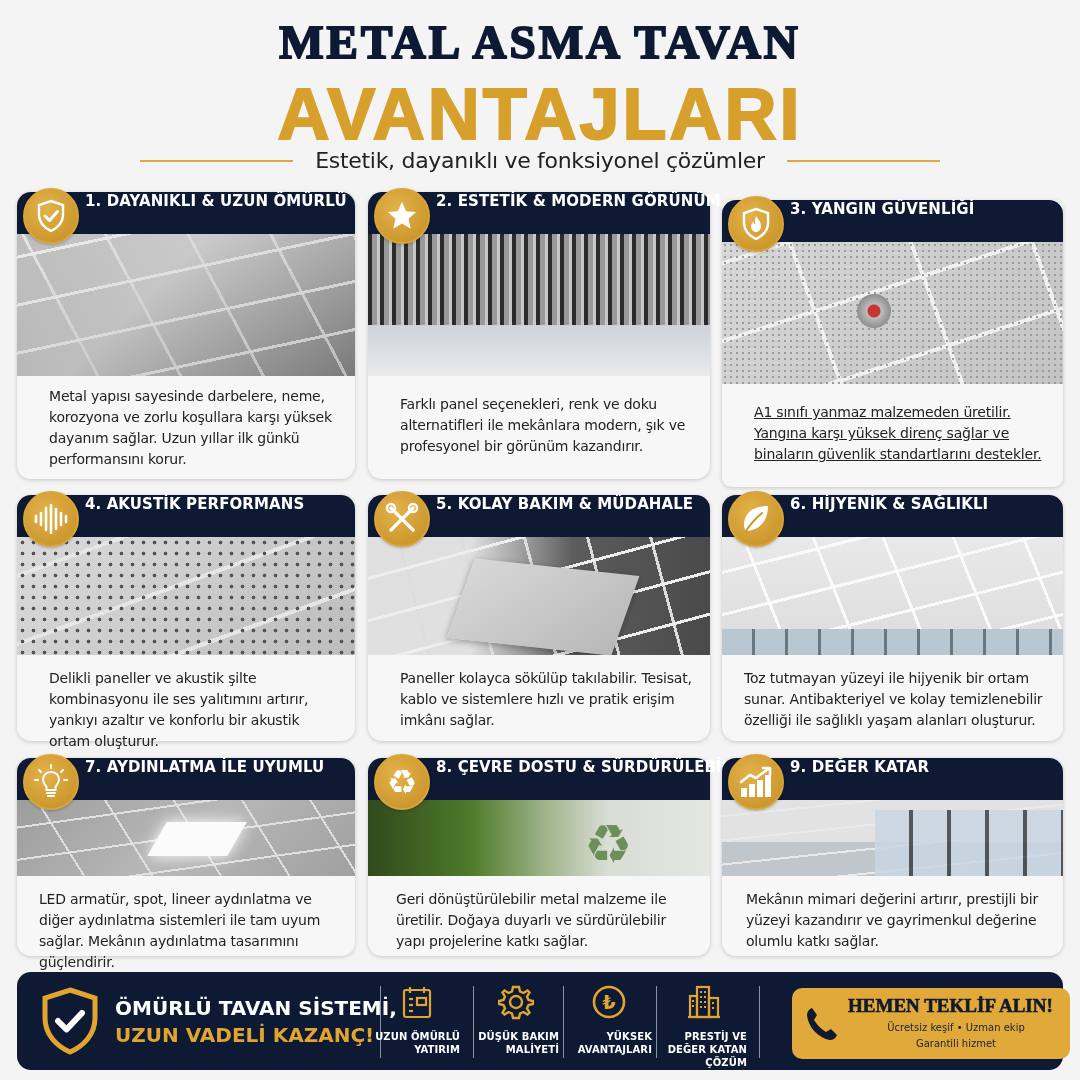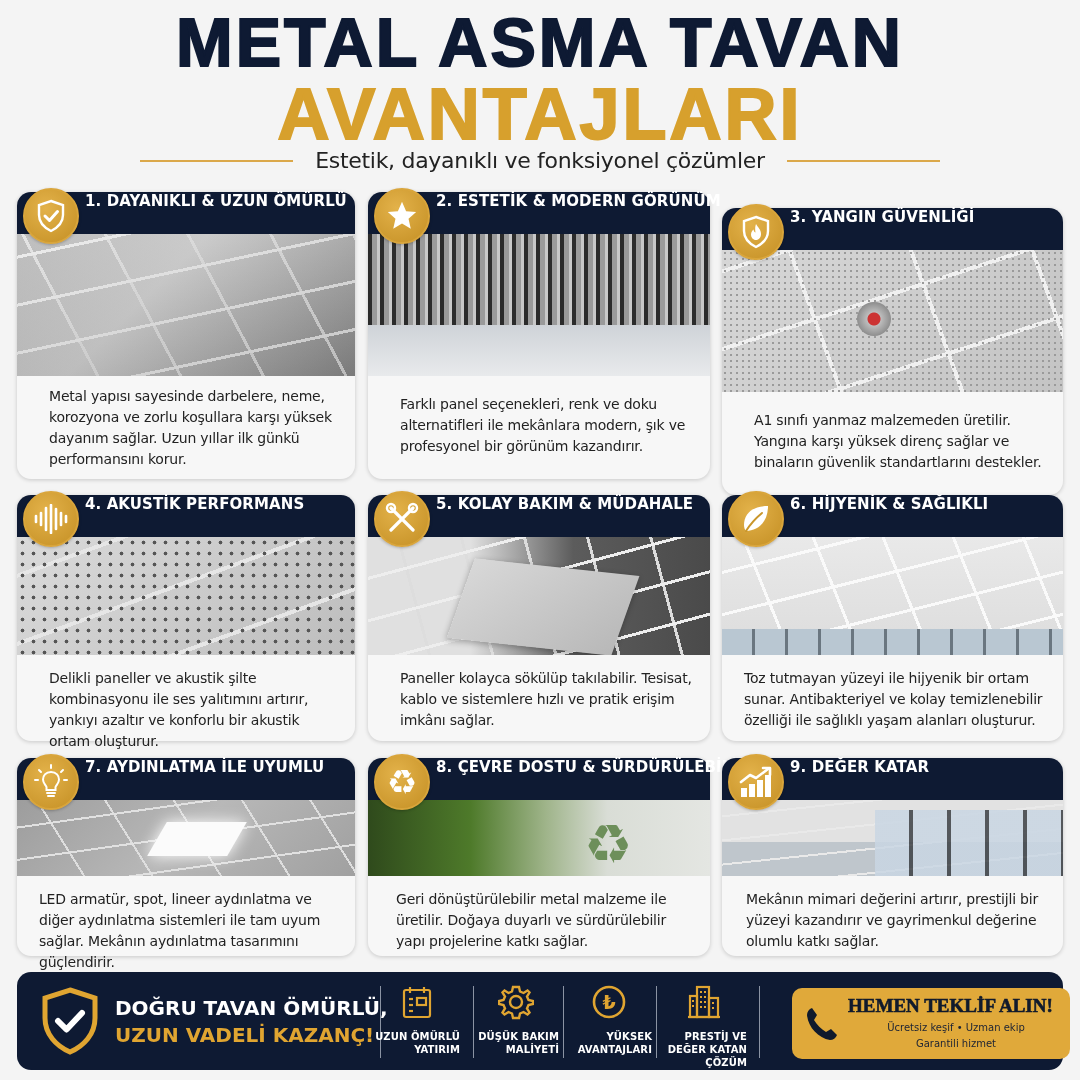--- a/index.html
+++ b/index.html
@@ -6,22 +6,22 @@
   html, body { width: 1080px; height: 1080px; overflow: hidden; }
   body {
     background: #f4f4f4;
     font-family: "DejaVu Sans", sans-serif;
     color: #1e1e1e;
     position: relative;
   }
   .title-1 {
     position: absolute; left: 0; right: 0; top: 2px;
     text-align: center;
-    font-family: Liberation Sans, sans-serif;
-    font-weight: 900; font-size: 68px; letter-spacing: 3px;
+    font-family: Liberation Serif, serif;
+    font-weight: 900; font-size: 47px; letter-spacing: 3px;
     color: #0e1a33; line-height: 80px;
     -webkit-text-stroke: 2px #0e1a33;
   }
   .title-2 {
     position: absolute; left: 0; right: 0; top: 74px;
     text-align: center;
     font-family: "Liberation Sans", sans-serif;
     font-weight: 900; font-size: 72px; letter-spacing: 3px;
     color: #d7a02d; line-height: 80px;
     -webkit-text-stroke: 2px #d7a02d;
@@ -245,35 +245,35 @@
   </div>
   <div class="head">
       <span class="head-title">2. ESTETİK &amp; MODERN GÖRÜNÜM</span>
     </div>
   <div class="photo" style="height:142px;">
       <div class="ph-baffle"></div>
     </div>
   <div class="desc" style="top:202px;">Farklı panel seçenekleri, renk ve doku alternatifleri ile mekânlara modern, şık ve profesyonel bir görünüm kazandırır.</div>
 </div>
 
-<div class="card" style="left:722px;top:208px;width:341px;height:287px;">
+<div class="card" style="left:722px;top:200px;width:341px;height:287px;border-radius:9px;">
   <div class="badge">
     <svg width="30" height="34" viewBox="0 0 30 34">
         <path d="M15 2 L27 6 V16 C27 24 21 29 15 32 C9 29 3 24 3 16 V6 Z" fill="none" stroke="#fff" stroke-width="2.4"></path>
         <path d="M15 9 C17 13 20 14 20 19 C20 22.5 17.8 25 15 25 C12.2 25 10 22.5 10 19.5 C10 17 11.5 15.5 12.5 14.5 C12.8 16.5 13.8 17.5 14.5 17.5 C14 14.5 14 11.5 15 9 Z" fill="#fff"></path>
       </svg>
   </div>
   <div class="head">
       <span class="head-title">3. YANGIN GÜVENLİĞİ</span>
     </div>
   <div class="photo" style="height:142px;position:absolute;">
     <div class="ph-perf"></div>
     <div style="position:absolute;left:135px;top:52px;width:34px;height:34px;border-radius:50%;background:radial-gradient(circle,#c33 0 6px,#bdbdbd 7px,#8d8d8d 17px);"></div>
   </div>
-  <div class="desc" style="top:202px;">A1 sınıfı yanmaz malzemeden üretilir. Yangına karşı yüksek direnç sağlar ve binaların güvenlik standartlarını destekler.</div>
+  <div class="desc" style="top:202px;text-decoration:underline;">A1 sınıfı yanmaz malzemeden üretilir. Yangına karşı yüksek direnç sağlar ve binaların güvenlik standartlarını destekler.</div>
 </div>
 
 <div class="card" style="left:17px;top:495px;width:338px;height:246px;">
   <div class="badge">
     <svg width="36" height="30" viewBox="0 0 36 30">
         <g stroke="#fff" stroke-width="2.6" stroke-linecap="round">
           <line x1="3" y1="12" x2="3" y2="18"></line>
           <line x1="8" y1="9" x2="8" y2="21"></line>
           <line x1="13" y1="4" x2="13" y2="26"></line>
           <line x1="18" y1="1" x2="18" y2="29"></line>
@@ -387,21 +387,21 @@
       <div class="ph-office"></div>
     </div>
   <div class="desc" style="top:131px;left:24px;">Mekânın mimari değerini artırır, prestijli bir yüzeyi kazandırır ve gayrimenkul değerine olumlu katkı sağlar.</div>
 </div>
 
 <div class="footer">
   <svg class="shield" viewBox="0 0 62 70">
     <path d="M31 4 L56 12 V32 C56 48 45 60 31 66 C17 60 6 48 6 32 V12 Z" fill="none" stroke="#e0a531" stroke-width="5"></path>
     <path d="M19 35 L27.5 43.5 L43 27" fill="none" stroke="#fff" stroke-width="6" stroke-linecap="round" stroke-linejoin="round"></path>
   </svg>
-  <div class="slogan1">DOĞRU TAVAN ÖMÜRLÜ,</div>
+  <div class="slogan1">ÖMÜRLÜ TAVAN SİSTEMİ,</div>
   <div class="slogan2">UZUN VADELİ KAZANÇ!</div>
 
   <div class="sep" style="left:363px;"></div>
   <div class="feat" style="left:357px;">
     <svg viewBox="0 0 36 36">
         <g fill="none" stroke="#e0a531" stroke-width="2.2">
           <rect x="5" y="6" width="26" height="27" rx="2"></rect>
           <line x1="11" y1="3" x2="11" y2="9"></line>
           <line x1="25" y1="3" x2="25" y2="9"></line>
           <line x1="10" y1="15" x2="14" y2="15"></line>

